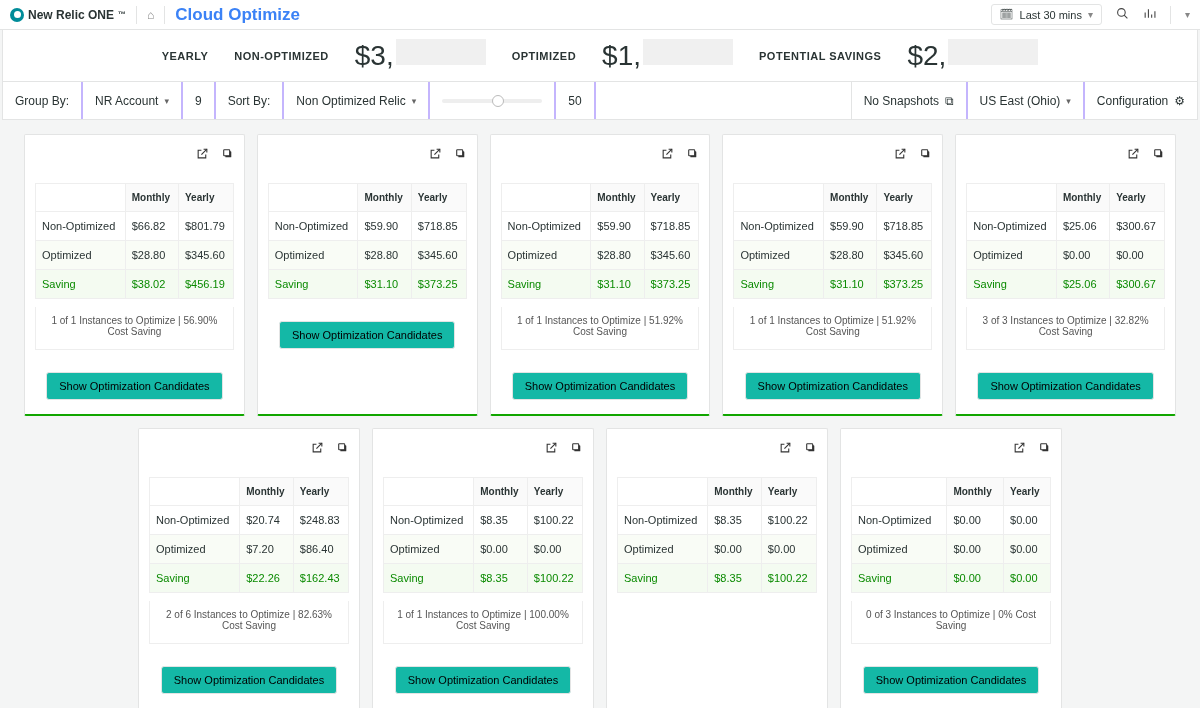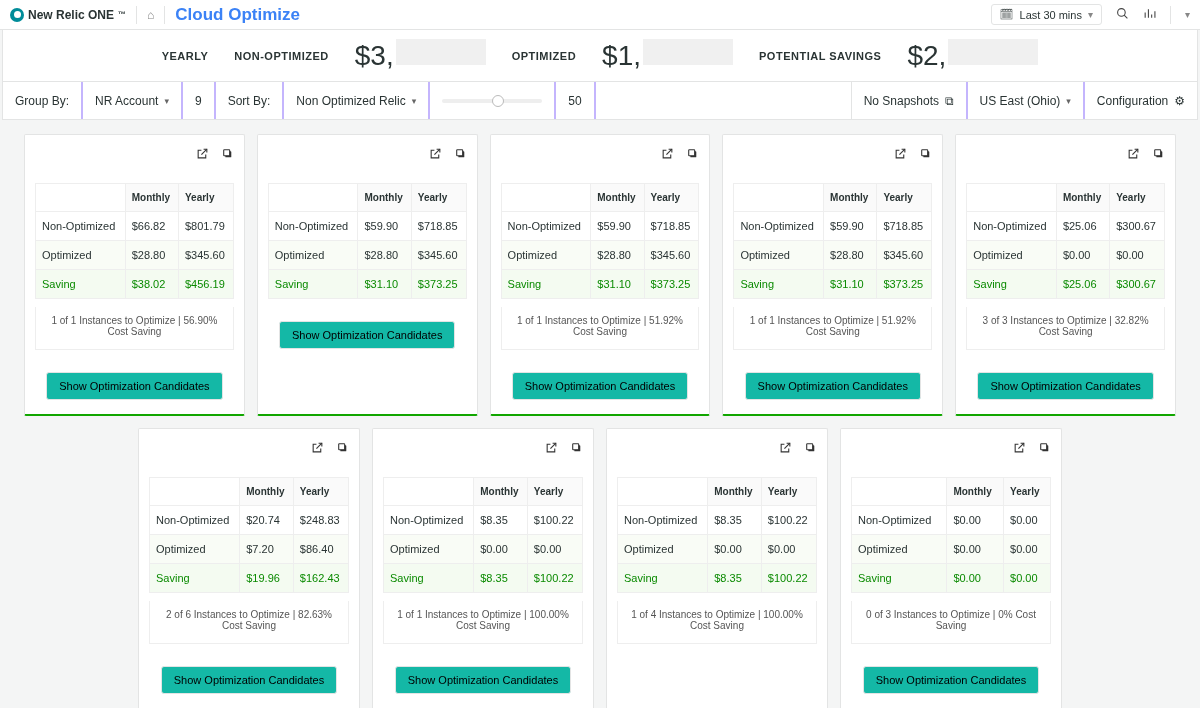--- a/index.html
+++ b/index.html
@@ -391,21 +391,21 @@
               <td>$20.74</td>
               <td>$248.83</td>
             </tr>
       <tr class="row-opt">
               <td>Optimized</td>
               <td>$7.20</td>
               <td>$86.40</td>
             </tr>
       <tr class="row-save">
               <td>Saving</td>
-              <td>$19.96</td>
+              <td>$22.26</td>
               <td>$162.43</td>
             </tr>
     </tbody>
         </table>
     <div class="summary">2 of 6 Instances to Optimize | 82.63% Cost Saving</div>
     <button class="show-btn">Show Optimization Candidates</button>
   </div>
       <div class="card">
     <div class="card-head">
       <span class="title"></span>
@@ -484,21 +484,20 @@
               <td>$0.00</td>
               <td>$0.00</td>
             </tr>
       <tr class="row-save">
               <td>Saving</td>
               <td>$8.35</td>
               <td>$100.22</td>
             </tr>
     </tbody>
         </table>
-    <div class="summary">1 of 4 Instances to Optimize | 100.00% Cost Saving</div>
     <div style="height:34px"></div>
   </div>
       <div class="card">
     <div class="card-head">
       <span class="title"></span>
       <span class="ic">
         <svg class="ic" viewBox="0 0 24 24" fill="none" stroke="currentColor" stroke-width="2">
               <path d="M14 4h6v6"></path>
               <path d="M20 4L10 14"></path>
               <path d="M18 14v6H4V6h6"></path>

